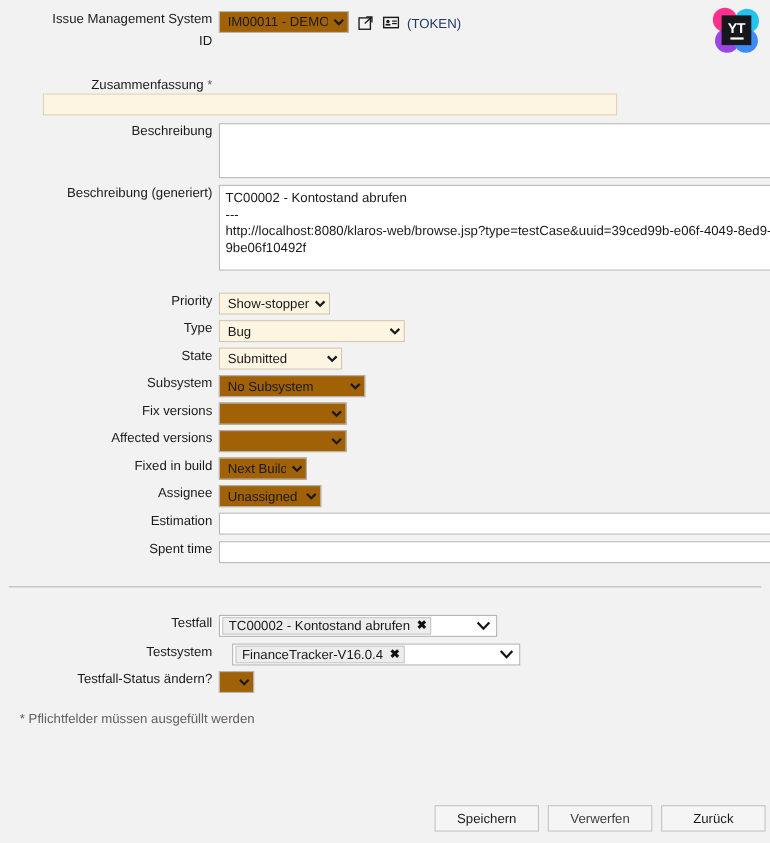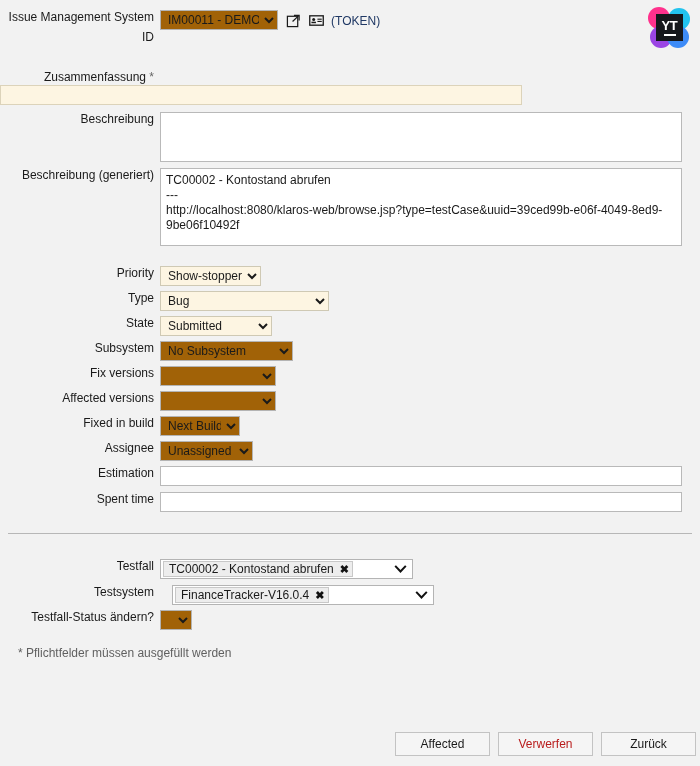--- a/index.html
+++ b/index.html
@@ -59,20 +59,21 @@
     width: 12px; height: 2px;
     background: #ffffff;
     margin-top: 2px;
   }
 
   
   .row {
     position: absolute;
     display: flex;
     align-items: flex-start;
+    padding-left: 39px;
   }
   .lbl {
     width: 160px;
     text-align: right;
     padding-right: 6px;
     font-size: 12px;
     color: #1a1a1a;
     line-height: 15px;
     white-space: nowrap;
   }
@@ -199,21 +200,21 @@
     font-size: 12px;
     width: 95px;
     height: 24px;
     background: #f5f5f5;
     border: 1px solid #c3c3c3;
     color: #1a1a1a;
     cursor: pointer;
     border-radius: 0;
     padding: 0;
   }
-  .btn.disabled { color: #b91c1c; cursor: default; }
+  .btn.disabled { color: #404040; cursor: default; }
 </style>
 </head>
 <body>
 
 <div class="page">
 
   <div class="logo">
     <div class="blob blob-pink"></div>
     <div class="blob blob-cyan"></div>
     <div class="blob blob-purple"></div>
@@ -374,18 +375,18 @@
   <div class="row" style="left:0; top:610px;">
     <div class="lbl">Testfall-Status ändern?</div>
     <select class="sel" style="width:32px;">
       <option></option>
     </select>
   </div>
 
   <div class="footnote" style="left:18px; top:646px;">* Pflichtfelder müssen ausgefüllt werden</div>
 
   <div class="btnbar">
-    <button class="btn">Affected</button>
+    <button class="btn">Speichern</button>
     <button class="btn disabled">Verwerfen</button>
     <button class="btn">Zurück</button>
   </div>
 
 </div>
 
 </body></html>

